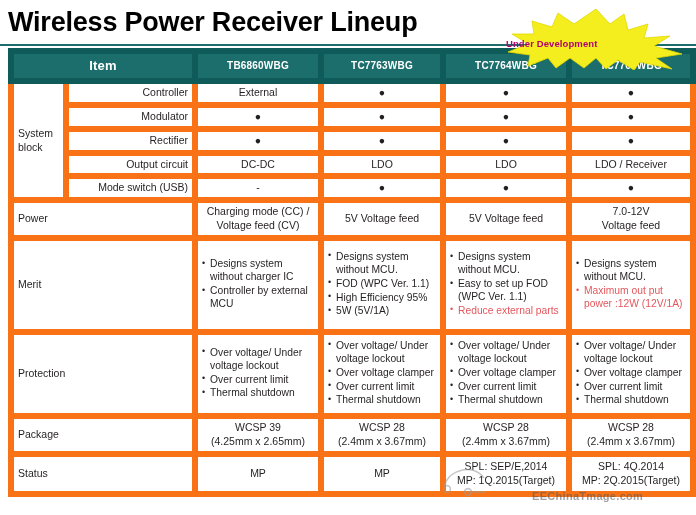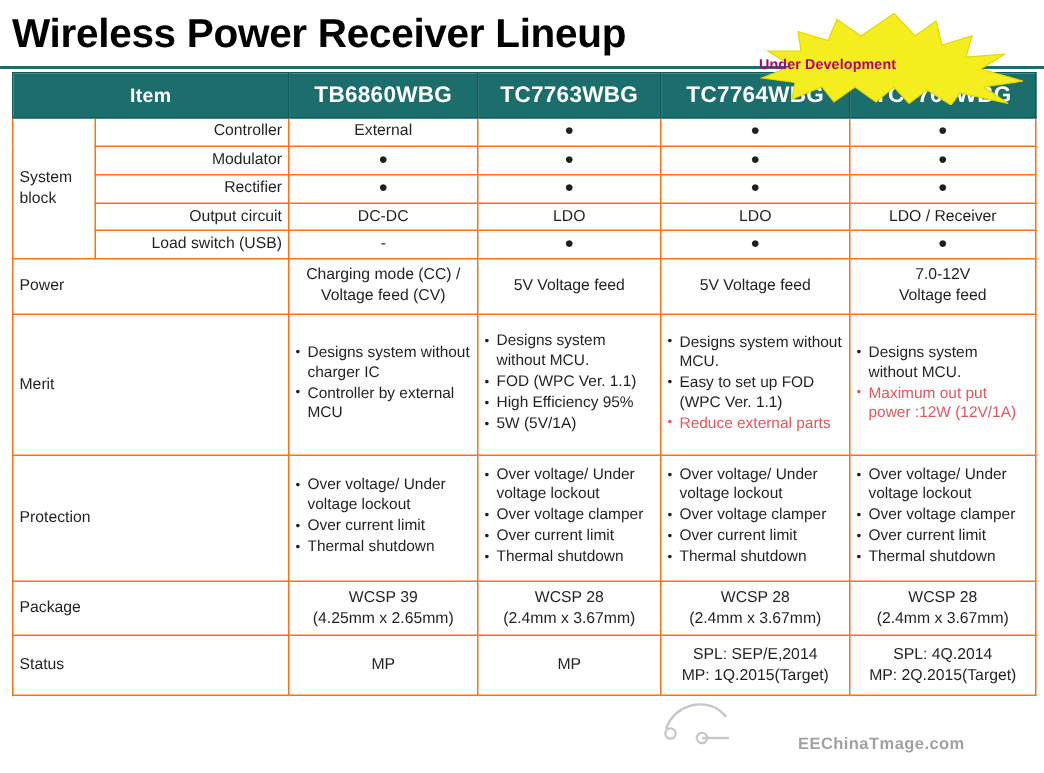--- a/index.html
+++ b/index.html
@@ -39,34 +39,34 @@
 
   
   .tbl {
     position: absolute;
     left: 8px; top: 48px;
     width: 682px;
     border-collapse: collapse;
     table-layout: fixed;
   }
   .tbl td, .tbl th {
-    border: 1px solid #f97316;
+    border: 6px solid #f97316;
     vertical-align: middle;
     font-size: 10.5px;
     color: #231f20;
     padding: 2px 4px;
     line-height: 1.32;
   }
 
   
   .hdr th {
     background: #1c6e6c;
     color: #ffffff;
     font-weight: bold;
-    font-size: 15px;
+    font-size: 10px;
     text-align: center;
     height: 30px;
     border-color: #0f5b59;
     letter-spacing: 0.2px;
   }
   .hdr th.hdr-item { font-size: 13px; }
 
   
   .cat {
     text-align: left;
@@ -206,21 +206,21 @@
         <td class="ctr dot">●</td>
       </tr>
       <tr>
         <td class="subitem">Output circuit</td>
         <td class="ctr">DC-DC</td>
         <td class="ctr">LDO</td>
         <td class="ctr">LDO</td>
         <td class="ctr">LDO / Receiver</td>
       </tr>
       <tr>
-        <td class="subitem">Load switch (USB)</td>
+        <td class="subitem">Mode switch (USB)</td>
         <td class="ctr dash">-</td>
         <td class="ctr dot">●</td>
         <td class="ctr dot">●</td>
         <td class="ctr dot">●</td>
       </tr>
 
       <tr style="height:37px">
         <td class="cat" colspan="2">Power</td>
         <td class="twoline">
             <div>Charging mode (CC) /</div>

